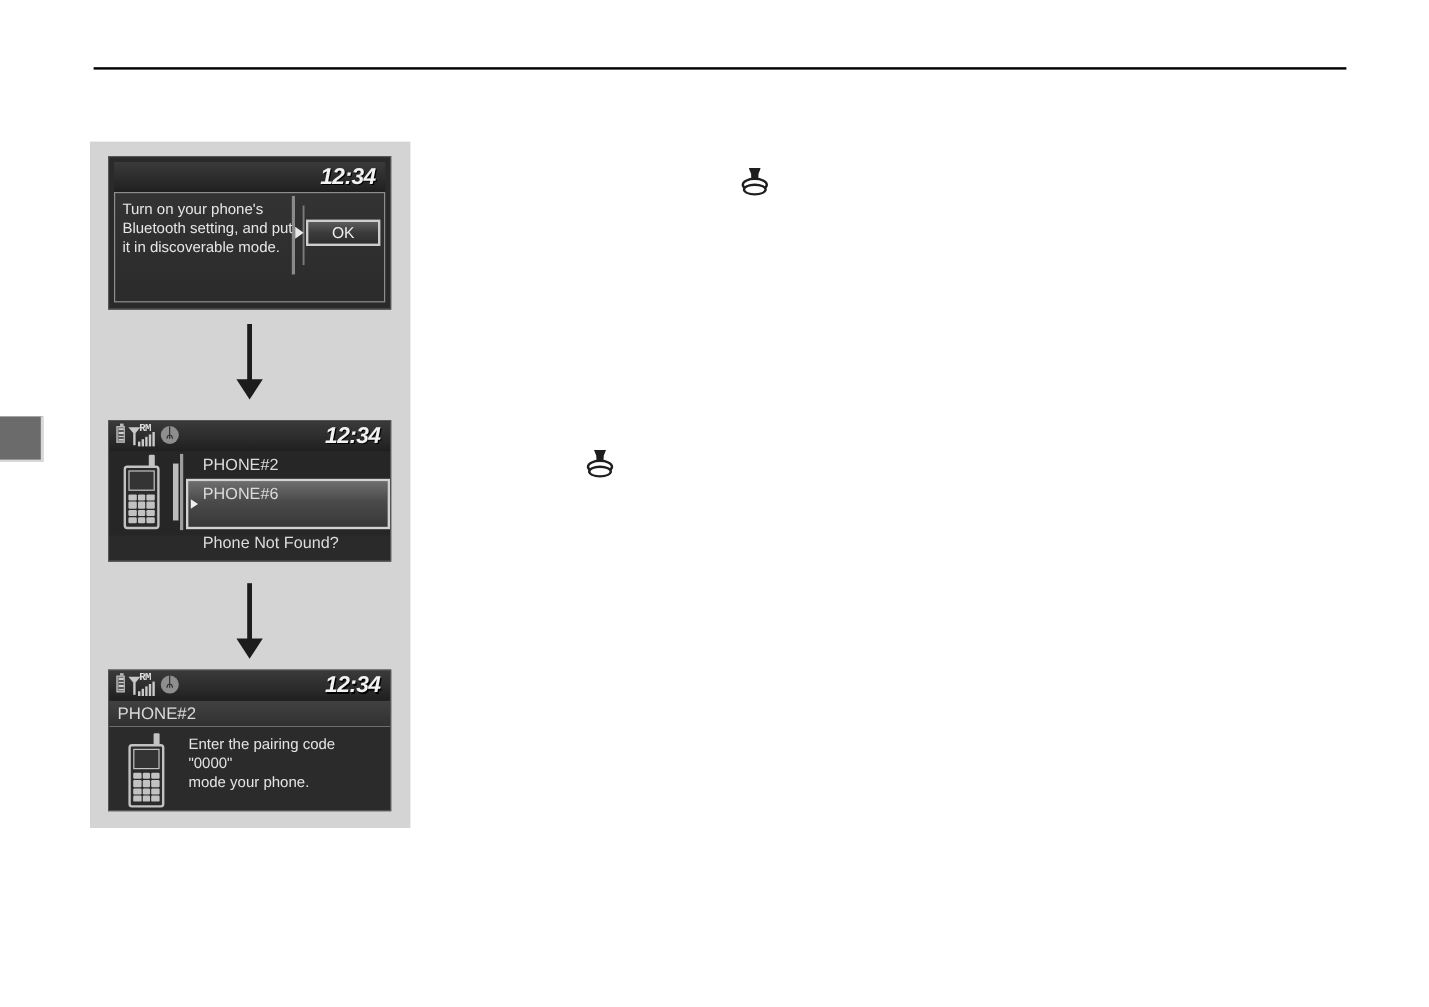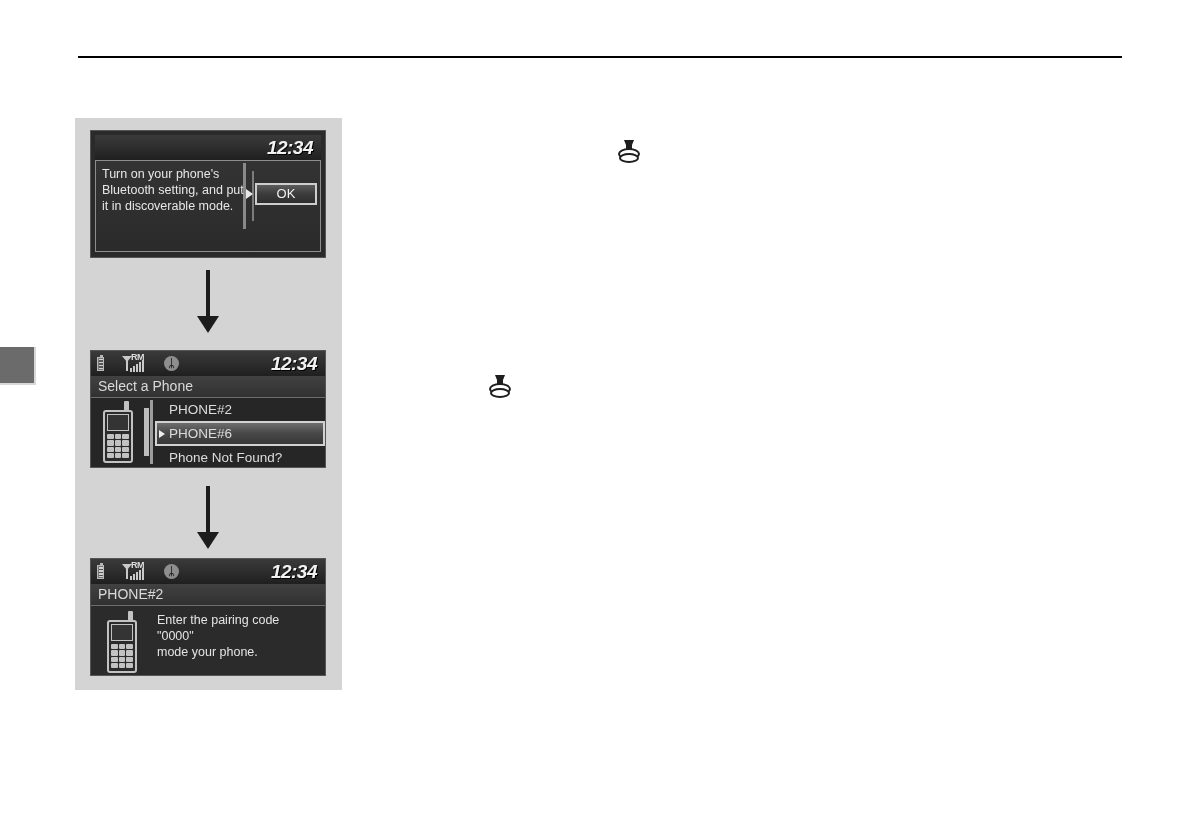--- a/index.html
+++ b/index.html
@@ -55,23 +55,24 @@
   .status-bar {
     position: relative;
     height: 25px;
     background: linear-gradient(to bottom, #3a3a3a 0%, #2c2c2c 55%, #1f1f1f 100%);
     display: flex;
     align-items: center;
     padding: 0 6px;
   }
   .status-icons {
     display: flex;
-    align-items: center;
-    gap: 18px;
+    align-items: flex-start;
+    gap: 3px;
     height: 18px;
+    font-family: Liberation Mono, monospace;
   }
   .clock {
     margin-left: auto;
     font-style: italic;
     font-weight: bold;
     font-size: 19px;
     letter-spacing: -0.5px;
     color: #f2f2f2;
     text-shadow: 1px 1px 0 #000;
     padding-right: 2px;
@@ -229,21 +230,21 @@
   }
   .list-row {
     position: relative;
     height: 23px; line-height: 23px;
     font-size: 13.5px; color: #dcdcdc;
     padding-left: 10px;
   }
   .list-row.selected {
     background: linear-gradient(to bottom,#6e6e6e 0%,#4a4a4a 45%,#383838 100%);
     border: 2px solid #d2d2d2;
-    height: 25px; line-height: 21px;
+    height: 42px; line-height: 21px;
     margin-left: -4px;
     padding-left: 12px;
   }
   .list-row.selected .cursor-tri {
     left: 2px; border-left-color:#f0f0f0;
     border-top-width:4px; border-bottom-width:4px; border-left-width:6px;
     margin-top:-4px;
   }
 
   
@@ -350,21 +351,20 @@
                 <span></span>
                 <span></span>
                 <span></span>
                 <span></span>
               </span>
             </div>
             <div class="ico-bt">ᛦ</div>
           </div>
         <div class="clock">12:34</div>
       </div>
-      <div class="screen-title">Select a Phone</div>
       <div class="list-area">
         <div class="phone-graphic">
           <div class="ph-ant"></div>
           <div class="ph-body"></div>
           <div class="ph-scr"></div>
           <div class="ph-keys">
             <span></span>
               <span></span>
               <span></span>
             <span></span>

